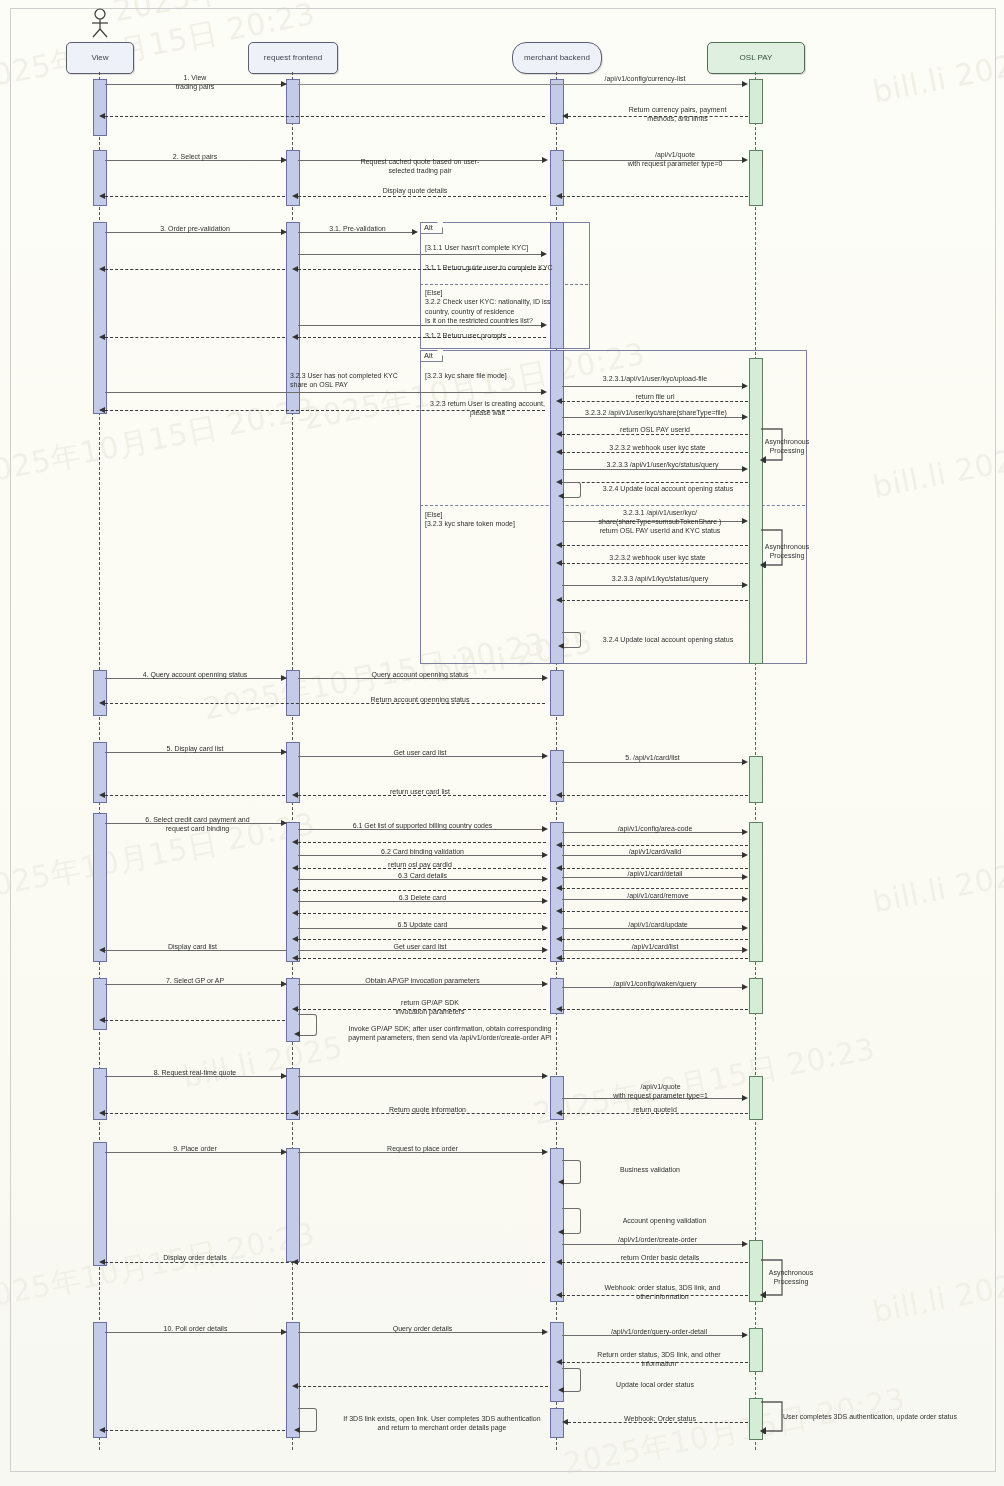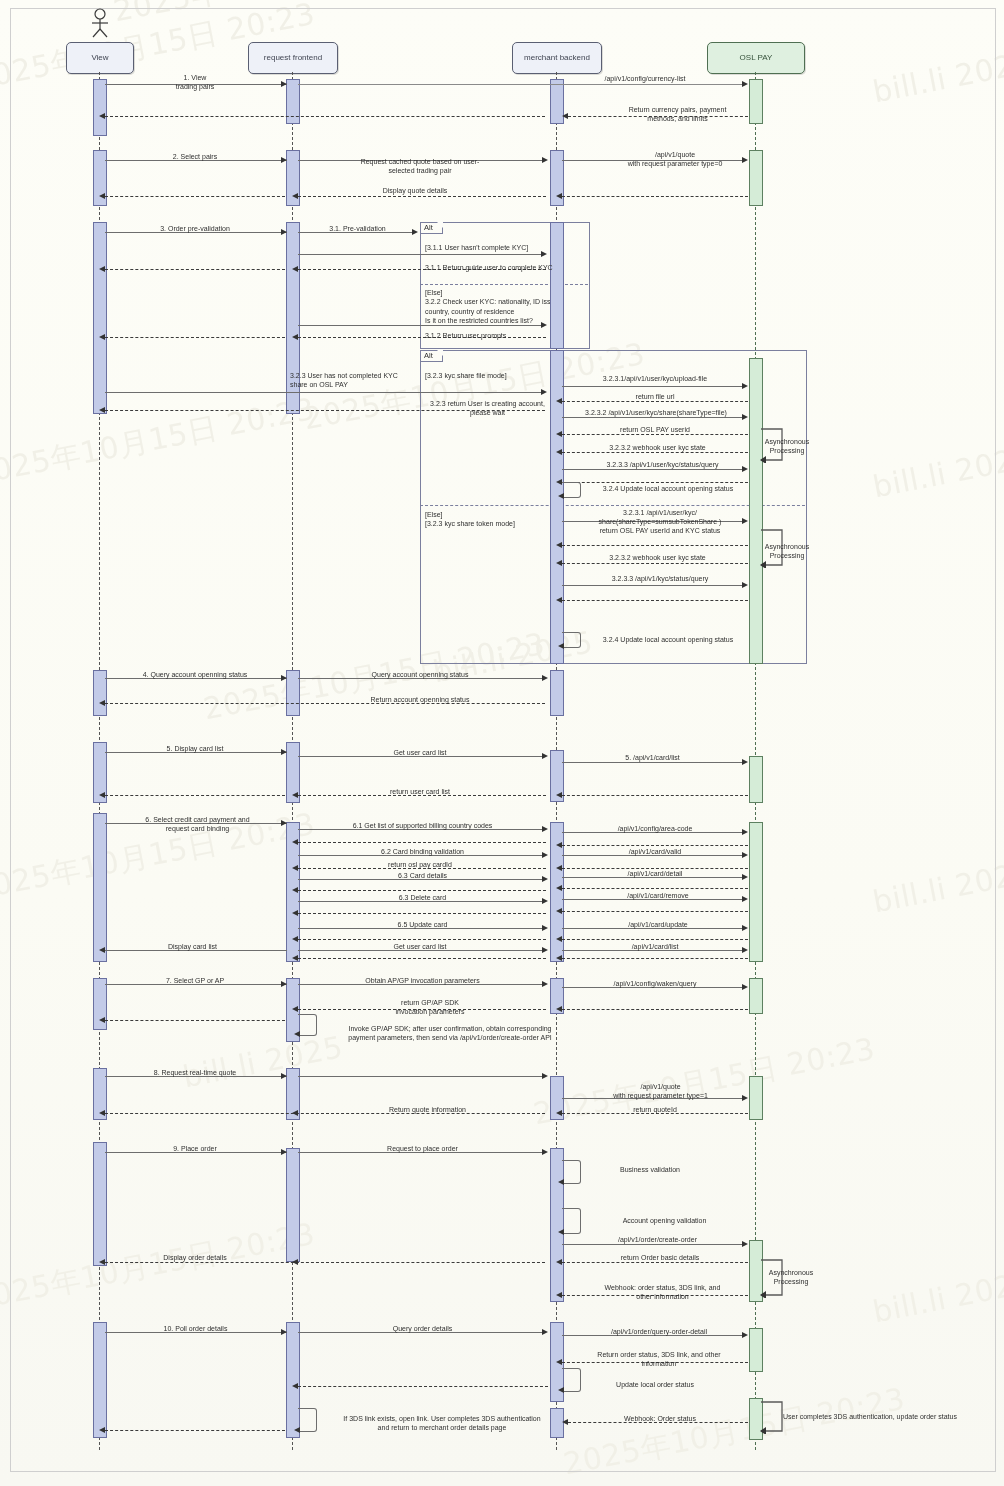--- a/index.html
+++ b/index.html
@@ -91,21 +91,21 @@
   <svg class="actor-icon" style="left:84px;top:8px;" width="32" height="30" viewBox="0 0 32 30">
     <circle cx="16" cy="6" r="5" fill="none" stroke="#3a3a3a" stroke-width="1.2"></circle>
     <line x1="16" y1="11" x2="16" y2="21" stroke="#3a3a3a" stroke-width="1.2"></line>
     <line x1="8" y1="15" x2="24" y2="15" stroke="#3a3a3a" stroke-width="1.2"></line>
     <line x1="16" y1="21" x2="9" y2="29" stroke="#3a3a3a" stroke-width="1.2"></line>
     <line x1="16" y1="21" x2="23" y2="29" stroke="#3a3a3a" stroke-width="1.2"></line>
   </svg>
 
   <div class="plabel blue" style="left:66px;top:42px;width:66px;height:30px;">View</div>
   <div class="plabel blue" style="left:248px;top:42px;width:88px;height:30px;">request frontend</div>
-  <div class="plabel blue" style="left:512px;top:42px;width:88px;height:30px;">merchant backend</div>
+  <div class="plabel blue" style="left:512px;top:42px;width:88px;height:30px;border-radius:14px;">merchant backend</div>
   <div class="plabel green" style="left:707px;top:42px;width:96px;height:30px;">OSL PAY</div>
 
   <div class="lifeline" style="left:99px;top:72px;height:1378px;"></div>
   <div class="lifeline" style="left:292px;top:72px;height:1378px;"></div>
   <div class="lifeline" style="left:556px;top:72px;height:1378px;"></div>
   <div class="lifeline green" style="left:755px;top:72px;height:1378px;"></div>
 
   <div class="altbox" style="left:420px;top:222px;width:168px;height:125px;"></div>
   <div class="altTag" style="left:420px;top:222px;">Alt</div>
   <div class="altDiv" style="left:420px;top:284px;width:168px;"></div>

